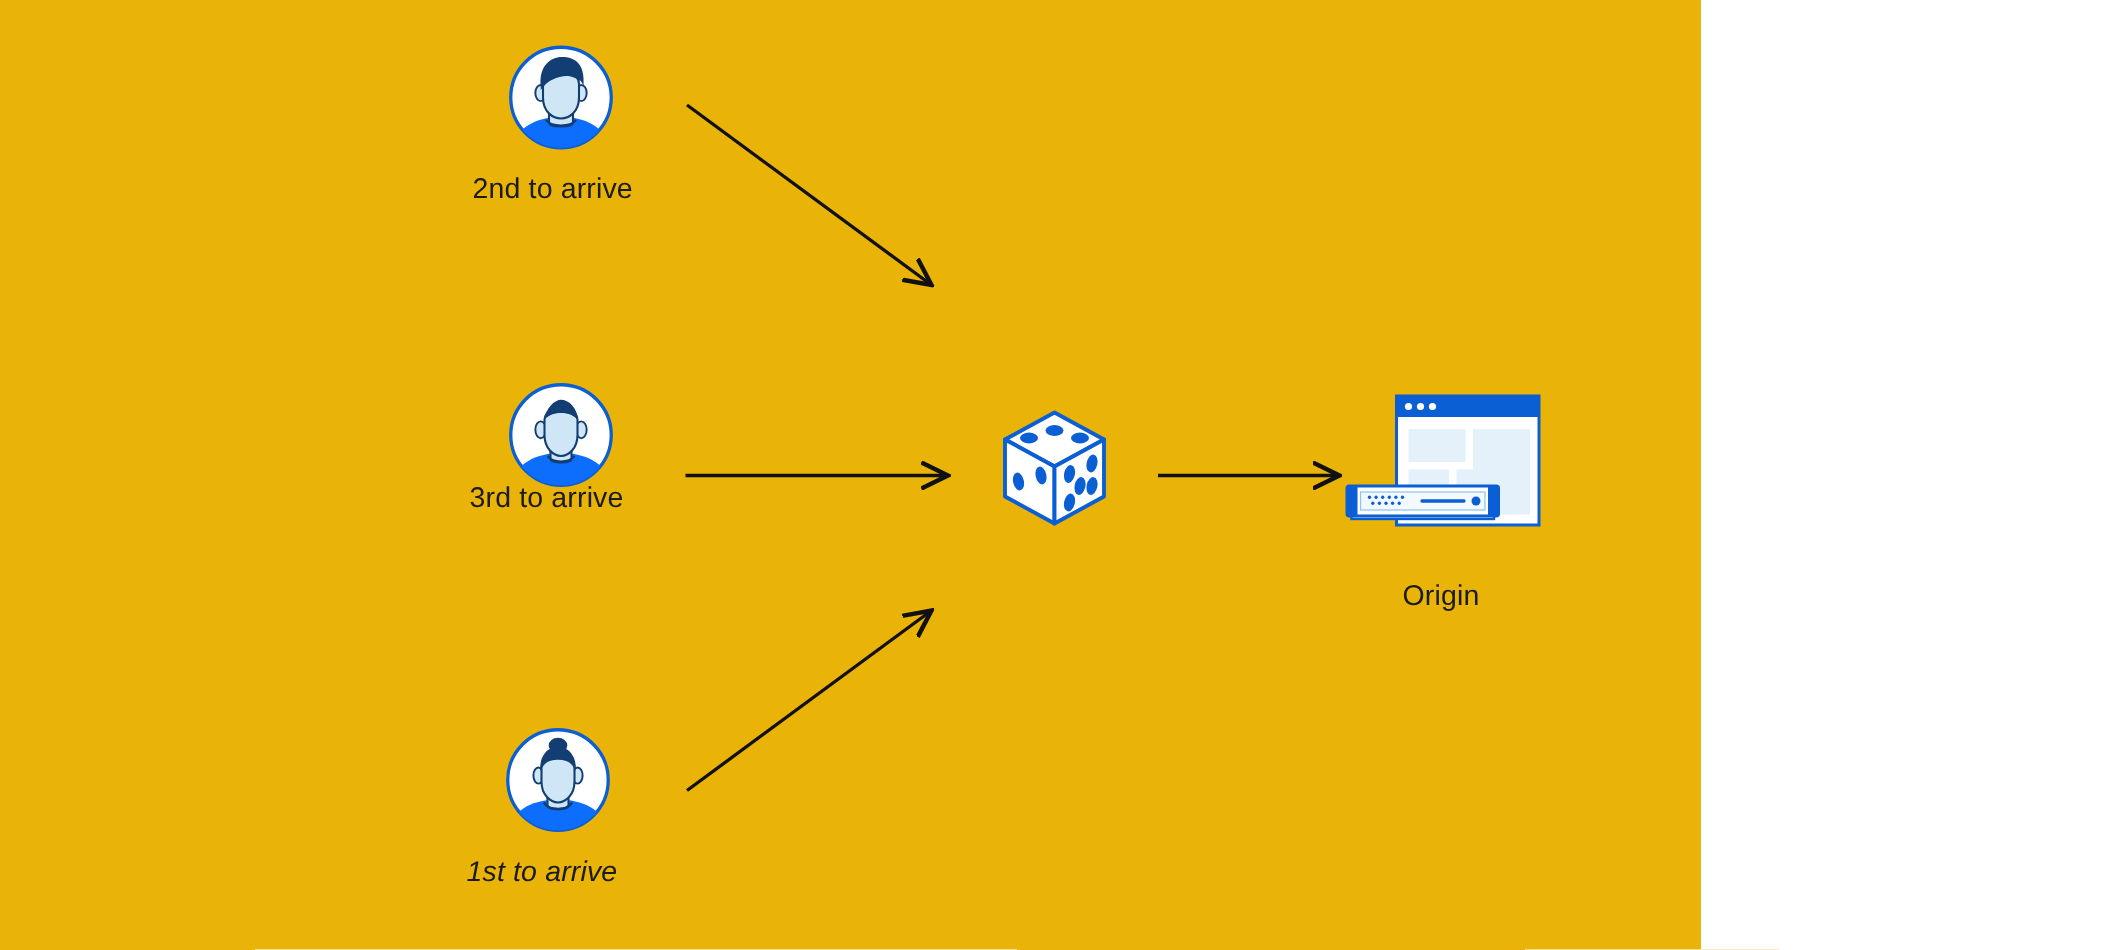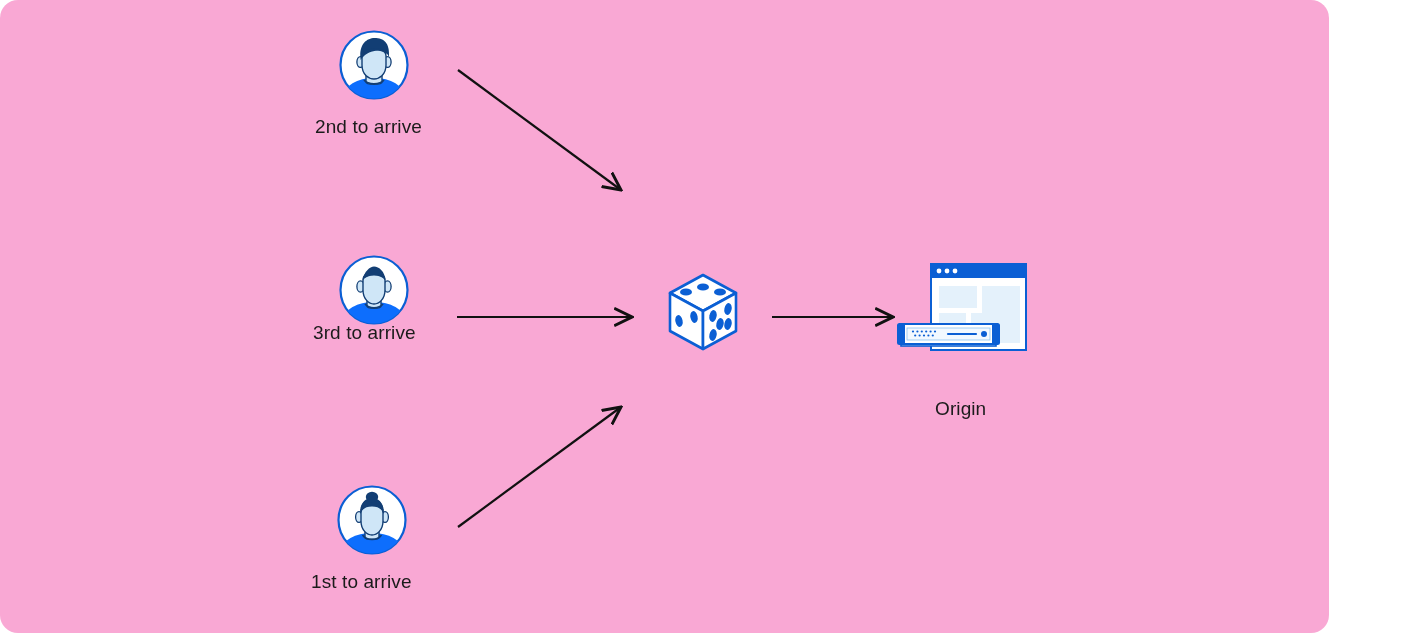--- a/index.html
+++ b/index.html
@@ -6,25 +6,24 @@
     margin: 0;
     padding: 0;
     background: #ffffff;
   }
   body {
     font-family: "Liberation Sans", sans-serif;
     -webkit-font-smoothing: antialiased;
   }
   #canvas {
     position: relative;
-    width: 1329px;
+    width: 1134px;
     height: 633px;
-    background: #f9a8d4;
+    background: #eab308;
     overflow: hidden;
-    border-radius: 18px;
   }
 
   
   .node {
     position: absolute;
   }
 
   
   .avatar {
     width: 74px;
@@ -166,21 +165,21 @@
         <ellipse cx="24" cy="34" rx="3.4" ry="5.4" fill="#cfe6f7" stroke="#123e74" stroke-width="1.3"></ellipse>
         <ellipse cx="50" cy="34" rx="3.4" ry="5.4" fill="#cfe6f7" stroke="#123e74" stroke-width="1.3"></ellipse>
         <path d="M 26 28 C 26 18 48 18 48 28 L 48 38 C 48 47 42 52 37 52 C 32 52 26 47 26 38 Z" fill="#cfe6f7" stroke="#123e74" stroke-width="1.4"></path>
 
         <path d="M 26 30 C 25 20 30 15 37 15 C 44 15 49 20 48 30 C 47 25 44 22.5 37 22.5 C 30 22.5 27 25 26 30 Z" fill="#123e74"></path>
         <path d="M 25.5 31 C 24.5 23 27 17 37 17 C 47 17 49.5 23 48.5 31 C 46.5 25.5 43 23.5 37 23.5 C 31 23.5 27.5 25.5 25.5 31 Z" fill="#123e74"></path>
         <ellipse cx="37" cy="14" rx="6.2" ry="5.2" fill="#123e74"></ellipse>
       </g>
     </svg>
   </div>
-  <div class="label" style="left:311px; top:572px;">1st to arrive</div>
+  <div class="label" style="left:311px; top:572px;font-style:italic;">1st to arrive</div>
 
   <div class="node dice" style="left:660px; top:265px;">
     <svg width="86" height="94" viewBox="0 0 86 94" xmlns="http://www.w3.org/2000/svg">
       <g stroke="#0b5fd4" stroke-width="2.6" stroke-linejoin="round" fill="#ffffff">
 
         <path d="M 43 10 L 76 28 L 43 46 L 10 28 Z"></path>
 
         <path d="M 10 28 L 43 46 L 43 84 L 10 66 Z"></path>
 
         <path d="M 76 28 L 76 66 L 43 84 L 43 46 Z"></path>
@@ -247,15 +246,15 @@
             <circle cx="35.4" cy="77.5" r="1.1"></circle>
           <circle cx="39.8" cy="77.5" r="1.1"></circle>
         </g>
 
         <line x1="55" y1="76" x2="83" y2="76" stroke="#0b5fd4" stroke-width="2.2" stroke-linecap="round"></line>
 
         <circle cx="91" cy="76" r="3" fill="#0b5fd4"></circle>
       </g>
     </svg>
   </div>
-  <div class="label" style="left:935px; top:399px;">Origin</div>
+  <div class="label" style="left:935px; top:388px;">Origin</div>
 
 </div>
 
 </body></html>

